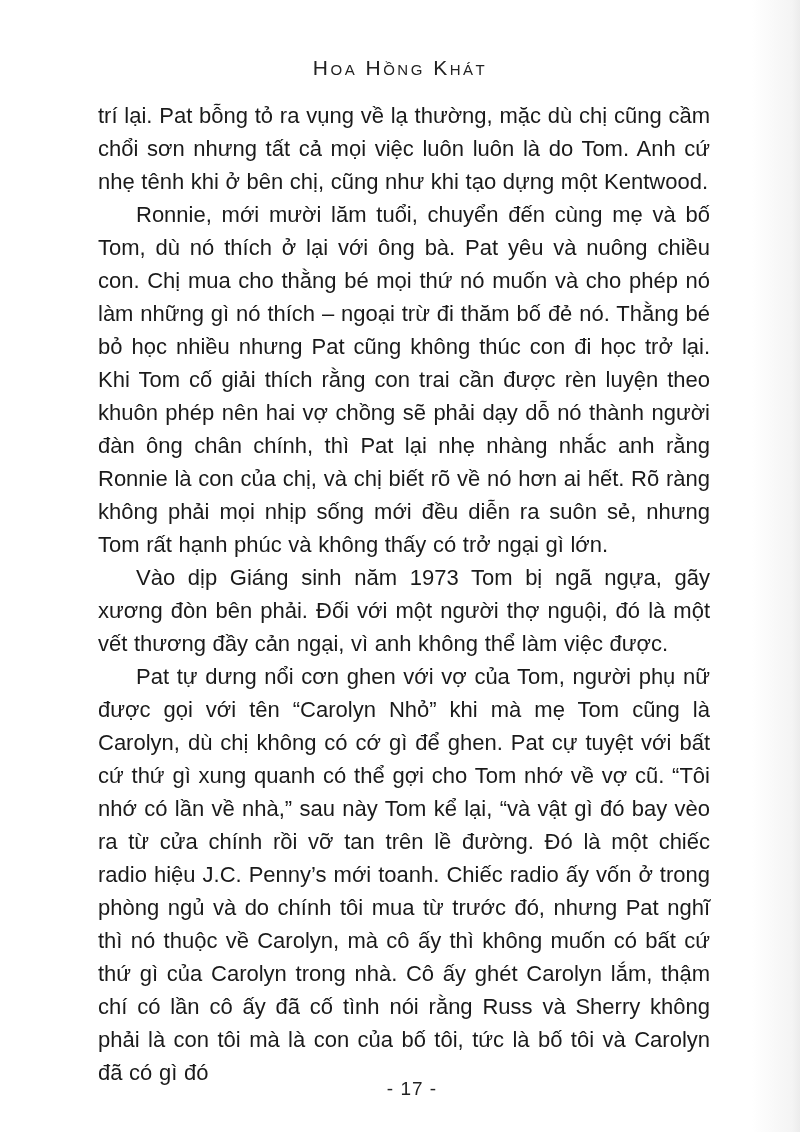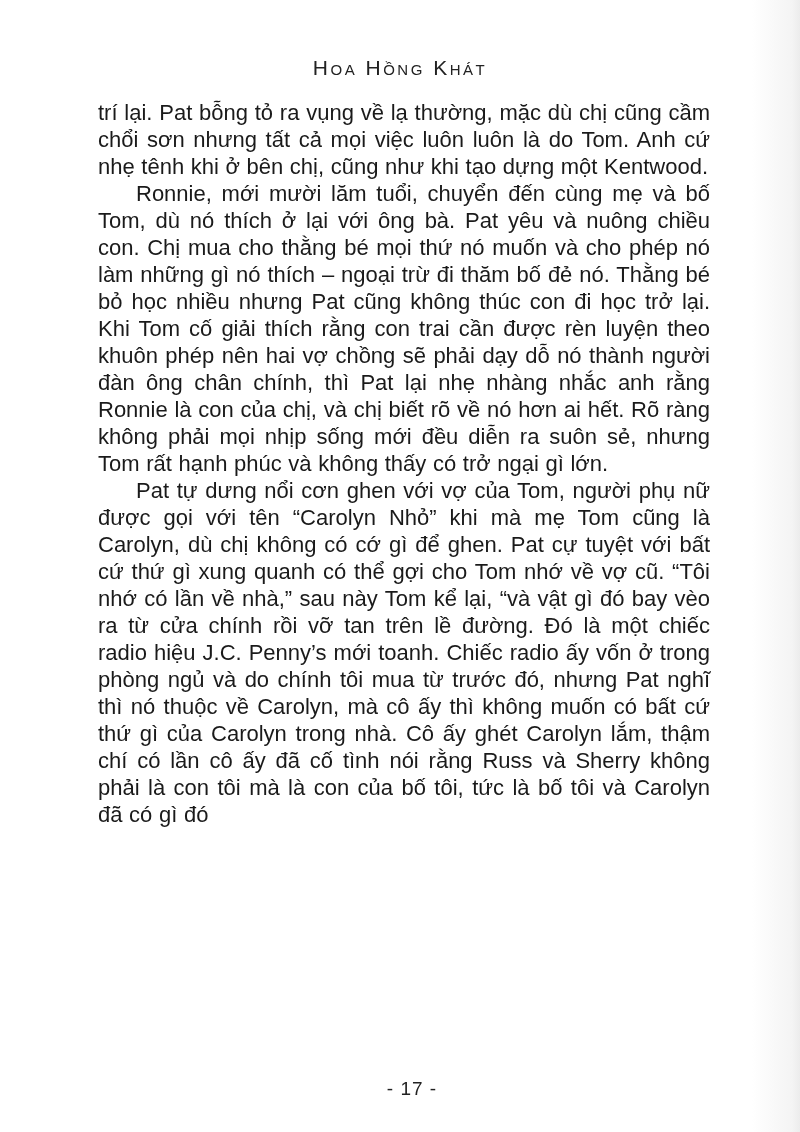--- a/index.html
+++ b/index.html
@@ -25,21 +25,21 @@
     letter-spacing: 2.5px;
     color: #222222;
   }
   .body-text {
     margin: 19px 90px 0 98px;
     width: 612px;
   }
   .body-text p {
     margin: 0;
     font-size: 22px;
-    line-height: 27px;
+    line-height: 33px;
     text-align: justify;
     text-indent: 38px;
     word-spacing: 0.5px;
   }
   .body-text p.continuation {
     text-indent: 0;
   }
   .page-number {
     position: absolute;
     bottom: 32px;
@@ -54,17 +54,18 @@
 </style>
 </head>
 <body>
 
 <div class="page">
   <div class="running-header">Hoa Hồng Khát</div>
 
   <div class="body-text">
     <p class="continuation">trí lại. Pat bỗng tỏ ra vụng về lạ thường, mặc dù chị cũng cầm chổi sơn nhưng tất cả mọi việc luôn luôn là do Tom. Anh cứ nhẹ tênh khi ở bên chị, cũng như khi tạo dựng một Kentwood.</p>
     <p>Ronnie, mới mười lăm tuổi, chuyển đến cùng mẹ và bố Tom, dù nó thích ở lại với ông bà. Pat yêu và nuông chiều con. Chị mua cho thằng bé mọi thứ nó muốn và cho phép nó làm những gì nó thích – ngoại trừ đi thăm bố đẻ nó. Thằng bé bỏ học nhiều nhưng Pat cũng không thúc con đi học trở lại. Khi Tom cố giải thích rằng con trai cần được rèn luyện theo khuôn phép nên hai vợ chồng sẽ phải dạy dỗ nó thành người đàn ông chân chính, thì Pat lại nhẹ nhàng nhắc anh rằng Ronnie là con của chị, và chị biết rõ về nó hơn ai hết. Rõ ràng không phải mọi nhịp sống mới đều diễn ra suôn sẻ, nhưng Tom rất hạnh phúc và không thấy có trở ngại gì lớn.</p>
+    <p>Vào dịp Giáng sinh năm 1973 Tom bị ngã ngựa, gãy xương đòn bên phải. Đối với một người thợ nguội, đó là một vết thương đầy cản ngại, vì anh không thể làm việc được.</p>
     <p>Pat tự dưng nổi cơn ghen với vợ của Tom, người phụ nữ được gọi với tên “Carolyn Nhỏ” khi mà mẹ Tom cũng là Carolyn, dù chị không có cớ gì để ghen. Pat cự tuyệt với bất cứ thứ gì xung quanh có thể gợi cho Tom nhớ về vợ cũ. “Tôi nhớ có lần về nhà,” sau này Tom kể lại, “và vật gì đó bay vèo ra từ cửa chính rồi vỡ tan trên lề đường. Đó là một chiếc radio hiệu J.C. Penny’s mới toanh. Chiếc radio ấy vốn ở trong phòng ngủ và do chính tôi mua từ trước đó, nhưng Pat nghĩ thì nó thuộc về Carolyn, mà cô ấy thì không muốn có bất cứ thứ gì của Carolyn trong nhà. Cô ấy ghét Carolyn lắm, thậm chí có lần cô ấy đã cố tình nói rằng Russ và Sherry không phải là con tôi mà là con của bố tôi, tức là bố tôi và Carolyn đã có gì đó</p>
   </div>
 
   <div class="page-number">- 17 -</div>
 </div>
 
 </body></html>

